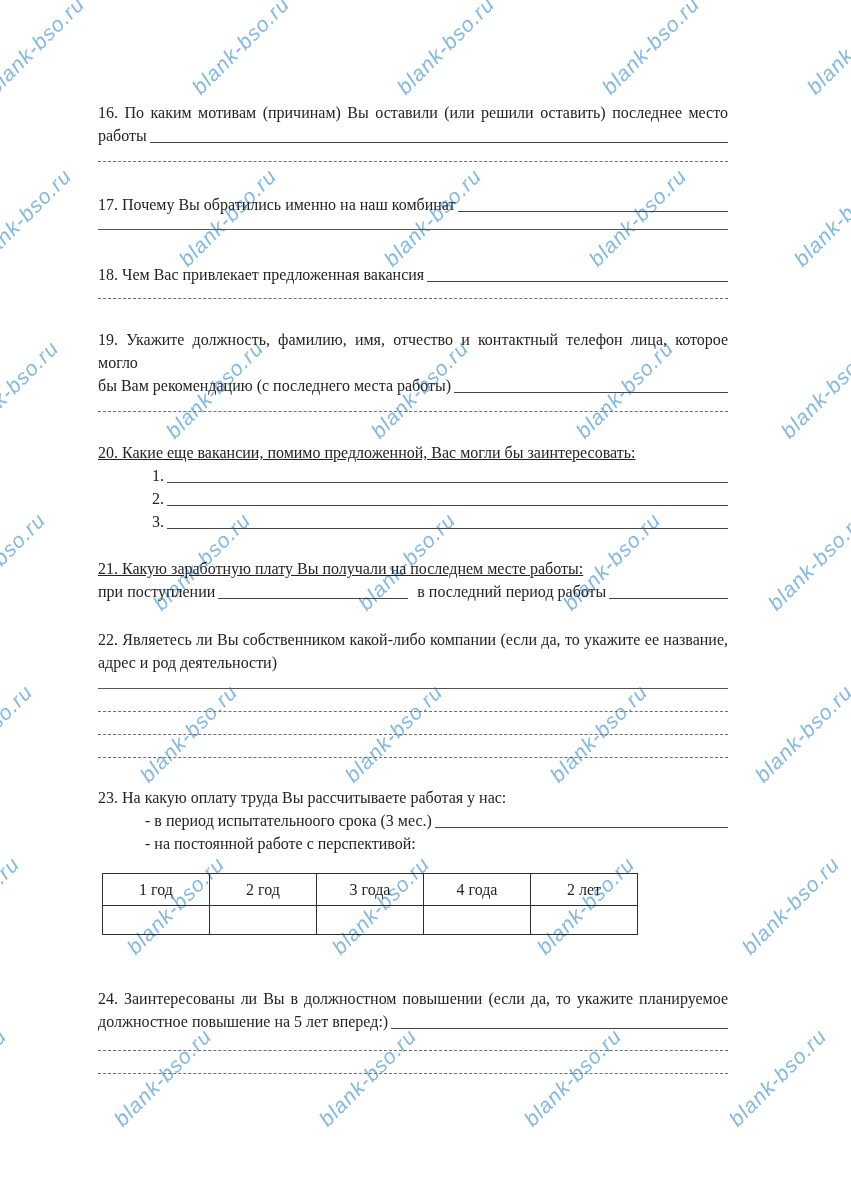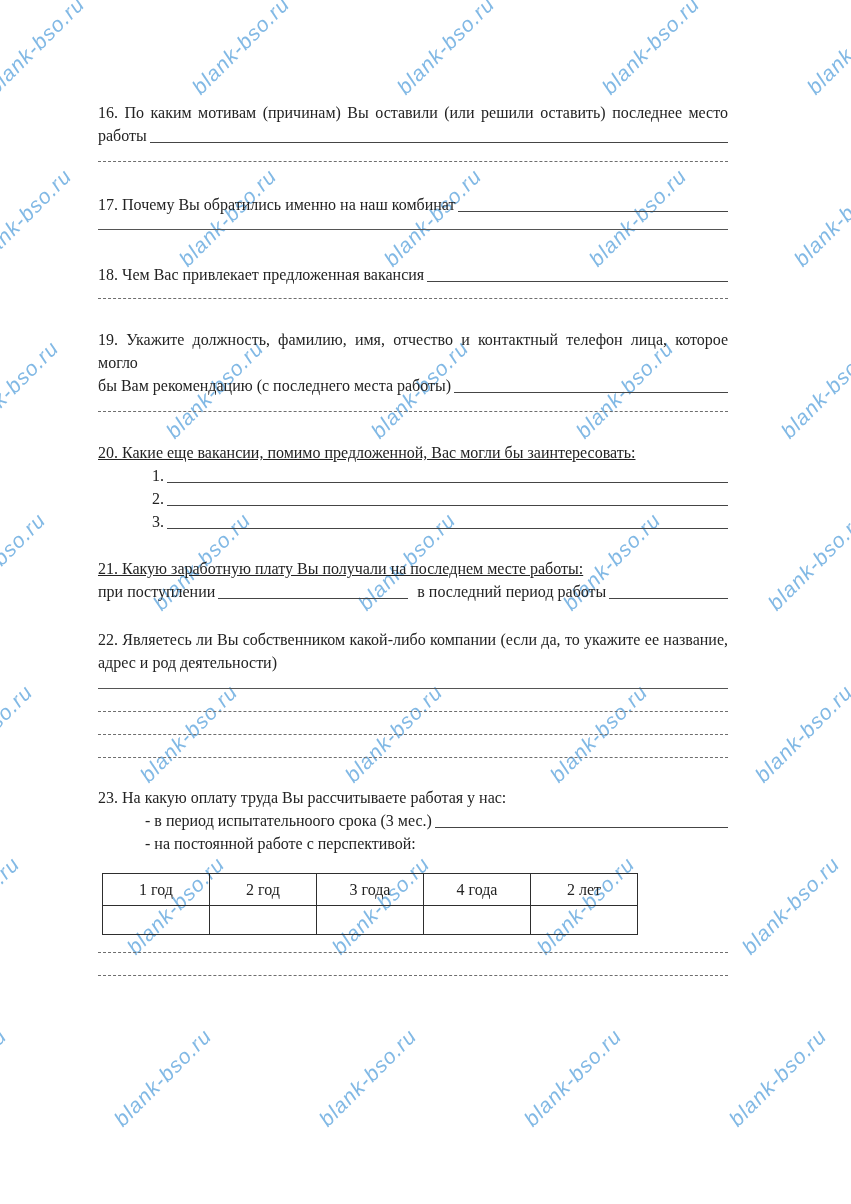--- a/index.html
+++ b/index.html
@@ -208,17 +208,24 @@
         <tr class="empty">
           <td></td>
           <td></td>
           <td></td>
           <td></td>
           <td></td>
         </tr>
       </tbody>
     </table>
 
+    <div class="mt-q24">
+      <div class="line just">24. Заинтересованы ли Вы в должностном повышении (если да, то укажите планируемое</div>
+      <div class="row">
+        <span class="lbl">должностное повышение на 5 лет вперед:)</span>
+        <span class="fill"></span>
+      </div>
+    </div>
     <div class="rule dashed h17"></div>
     <div class="rule dashed h22"></div>
 
   </div>
 </div>
 
 </body></html>

